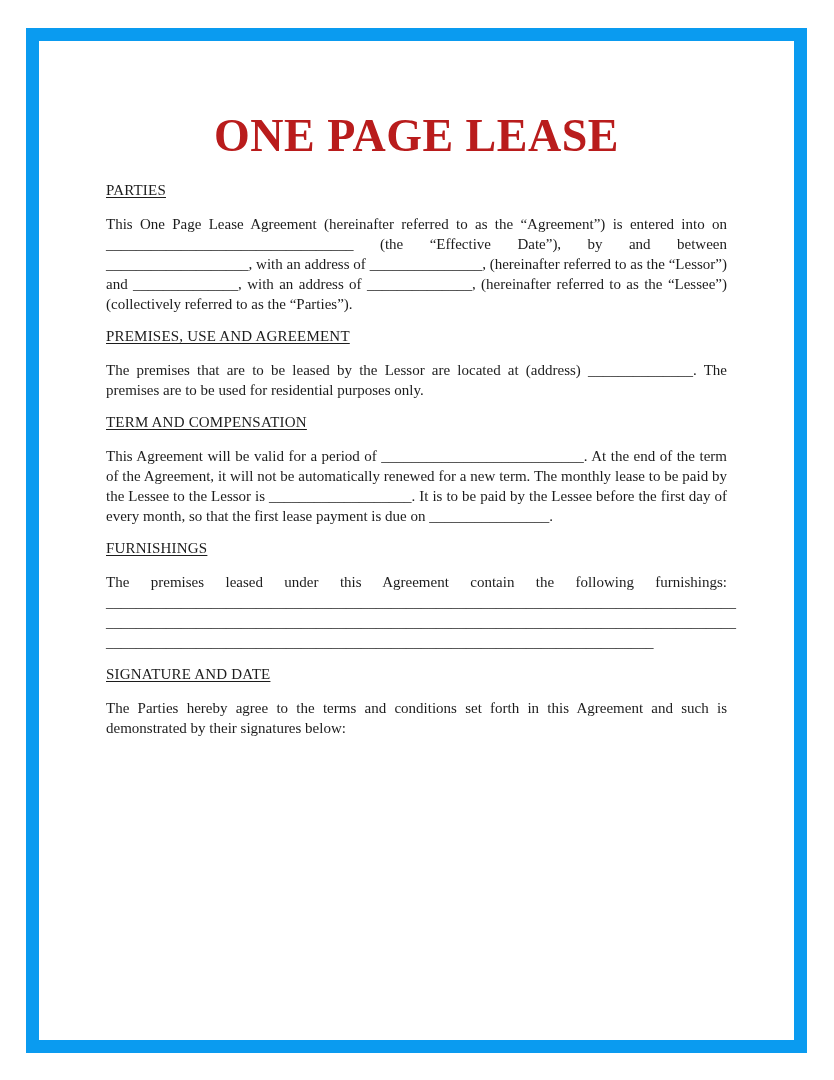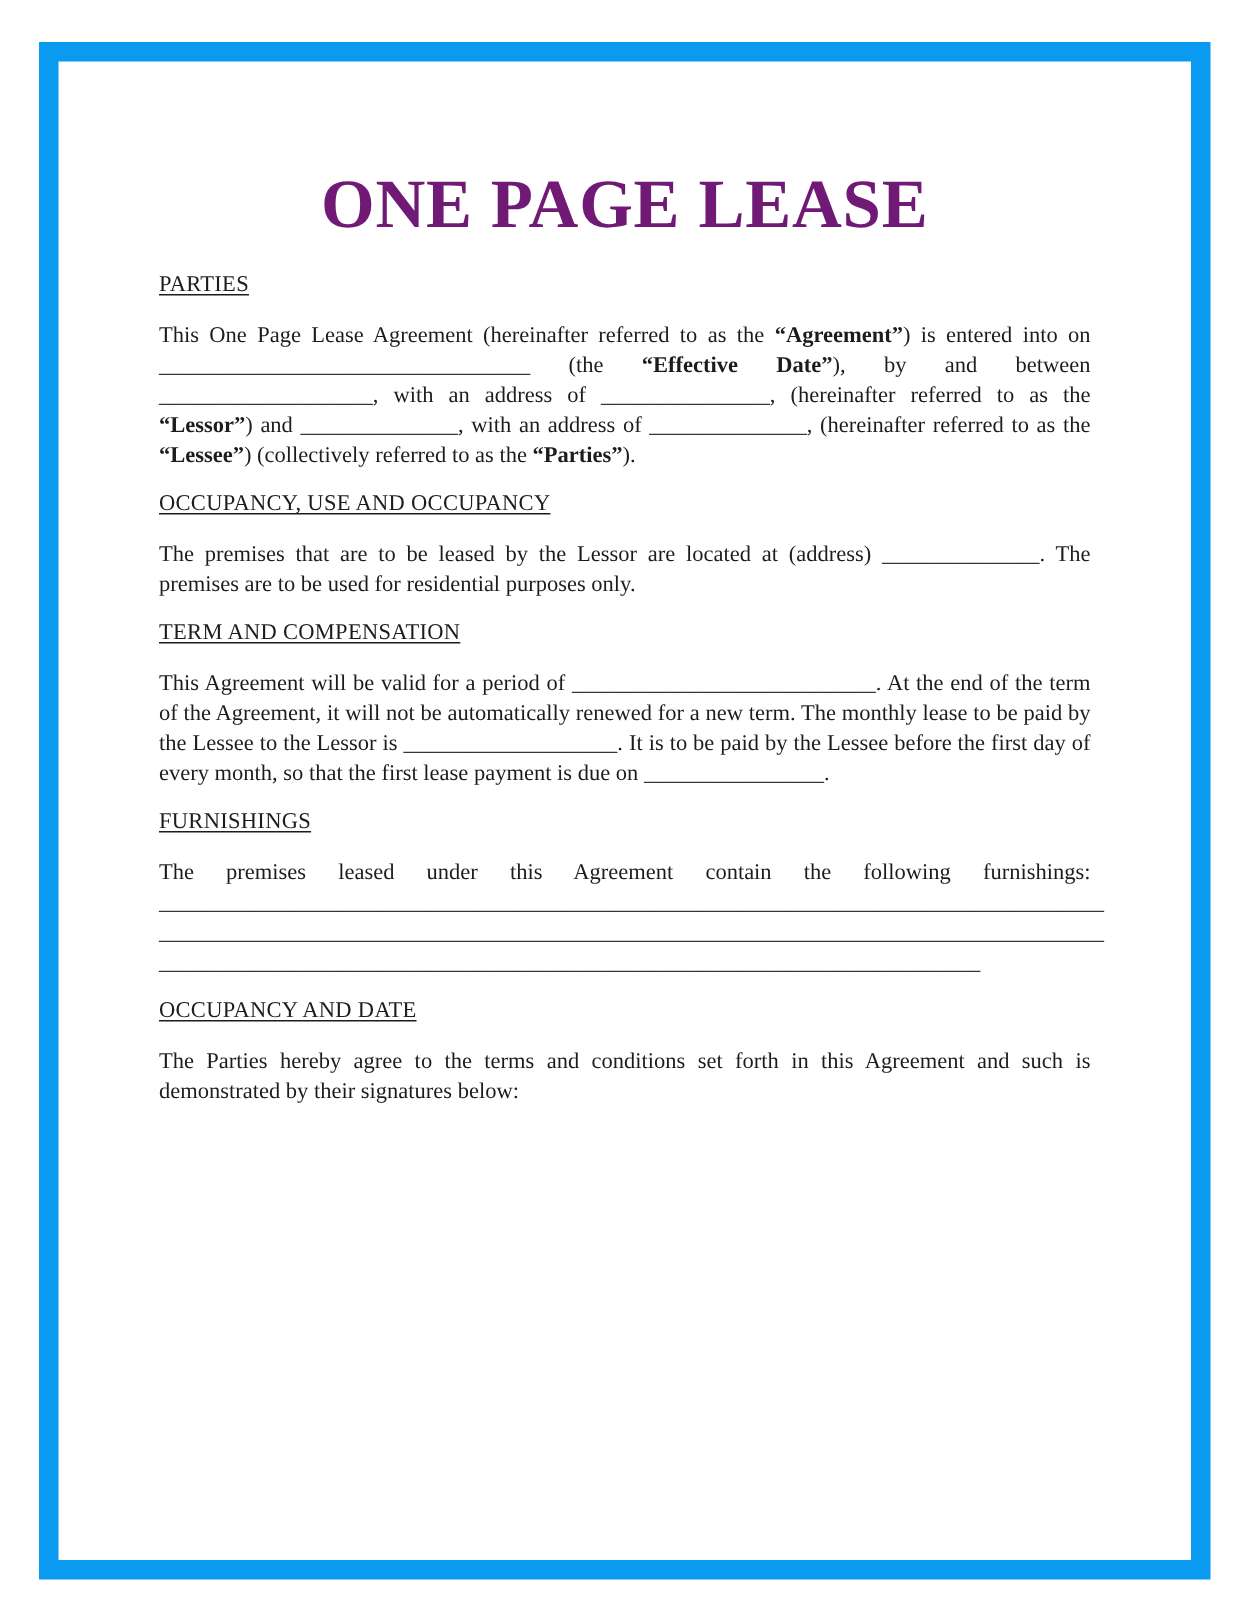--- a/index.html
+++ b/index.html
@@ -24,71 +24,71 @@
   .doc {
     padding: 62px 67px 0 67px;
     color: #1c1c1c;
   }
   h1.title {
     margin: 0;
     text-align: center;
     font-size: 46px;
     line-height: 65px;
     font-weight: bold;
-    color: #701a75;
+    color: #b91c1c;
     letter-spacing: 0.5px;
   }
   h1.title .tline { display: block; }
   h2.sec {
     font-size: 15px;
     line-height: 20px;
     margin: 12px 0 14px 0;
     font-weight: normal;
     text-decoration: underline;
     text-underline-offset: 2px;
     letter-spacing: 0.2px;
   }
   p.body {
     margin: 0;
     font-size: 15px;
     line-height: 20px;
     text-align: justify;
   }
-  .b { font-weight: bold; }
+  .b { font-weight: normal; }
 </style>
 </head>
 <body>
 
 <div class="frame">
   <div class="doc">
 
     <h1 class="title">
       <span class="tline">ONE PAGE LEASE</span>
     </h1>
 
     <section>
       <h2 class="sec">PARTIES</h2>
       <p class="body"><span>This One Page Lease Agreement (hereinafter referred to as the </span><span class="b">“Agreement”</span><span>) is entered into on </span><span>_________________________________</span><span> (the </span><span class="b">“Effective Date”</span><span>), by and between </span><span>___________________</span><span>, with an address of </span><span>_______________</span><span>, (hereinafter referred to as the </span><span class="b">“Lessor”</span><span>) and </span><span>______________</span><span>, with an address of </span><span>______________</span><span>, (hereinafter referred to as the </span><span class="b">“Lessee”</span><span>) (collectively referred to as the </span><span class="b">“Parties”</span><span>).</span></p>
     </section>
 
     <section>
-      <h2 class="sec">OCCUPANCY, USE AND OCCUPANCY</h2>
+      <h2 class="sec">PREMISES, USE AND AGREEMENT</h2>
       <p class="body"><span>The premises that are to be leased by the Lessor are located at (address) </span><span>______________</span><span>. The premises are to be used for residential purposes only.</span></p>
     </section>
 
     <section>
       <h2 class="sec">TERM AND COMPENSATION</h2>
       <p class="body"><span>This Agreement will be valid for a period of </span><span>___________________________</span><span>. At the end of the term of the Agreement, it will not be automatically renewed for a new term. The monthly lease to be paid by the Lessee to the Lessor is </span><span>___________________</span><span>. It is to be paid by the Lessee before the first day of every month, so that the first lease payment is due on </span><span>________________</span><span>.</span></p>
     </section>
 
 
     <section>
       <h2 class="sec">FURNISHINGS</h2>
       <p class="body"><span>The premises leased under this Agreement contain the following furnishings: </span><span>____________________________________________________________________________________</span><span> </span><span>____________________________________________________________________________________</span><span> </span><span>_________________________________________________________________________</span></p>
     </section>
 
     <section>
-      <h2 class="sec">OCCUPANCY AND DATE</h2>
+      <h2 class="sec">SIGNATURE AND DATE</h2>
       <p class="body"><span>The Parties hereby agree to the terms and conditions set forth in this Agreement and such is demonstrated by their signatures below:</span></p>
     </section>
 
   </div>
 </div>
 
 </body></html>

